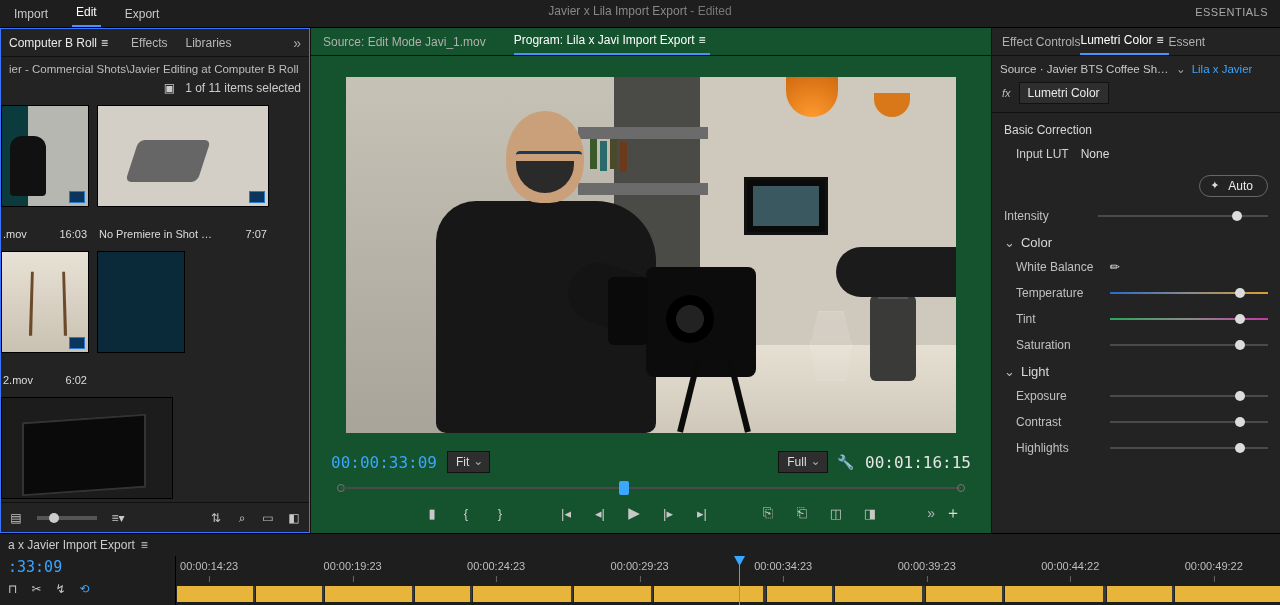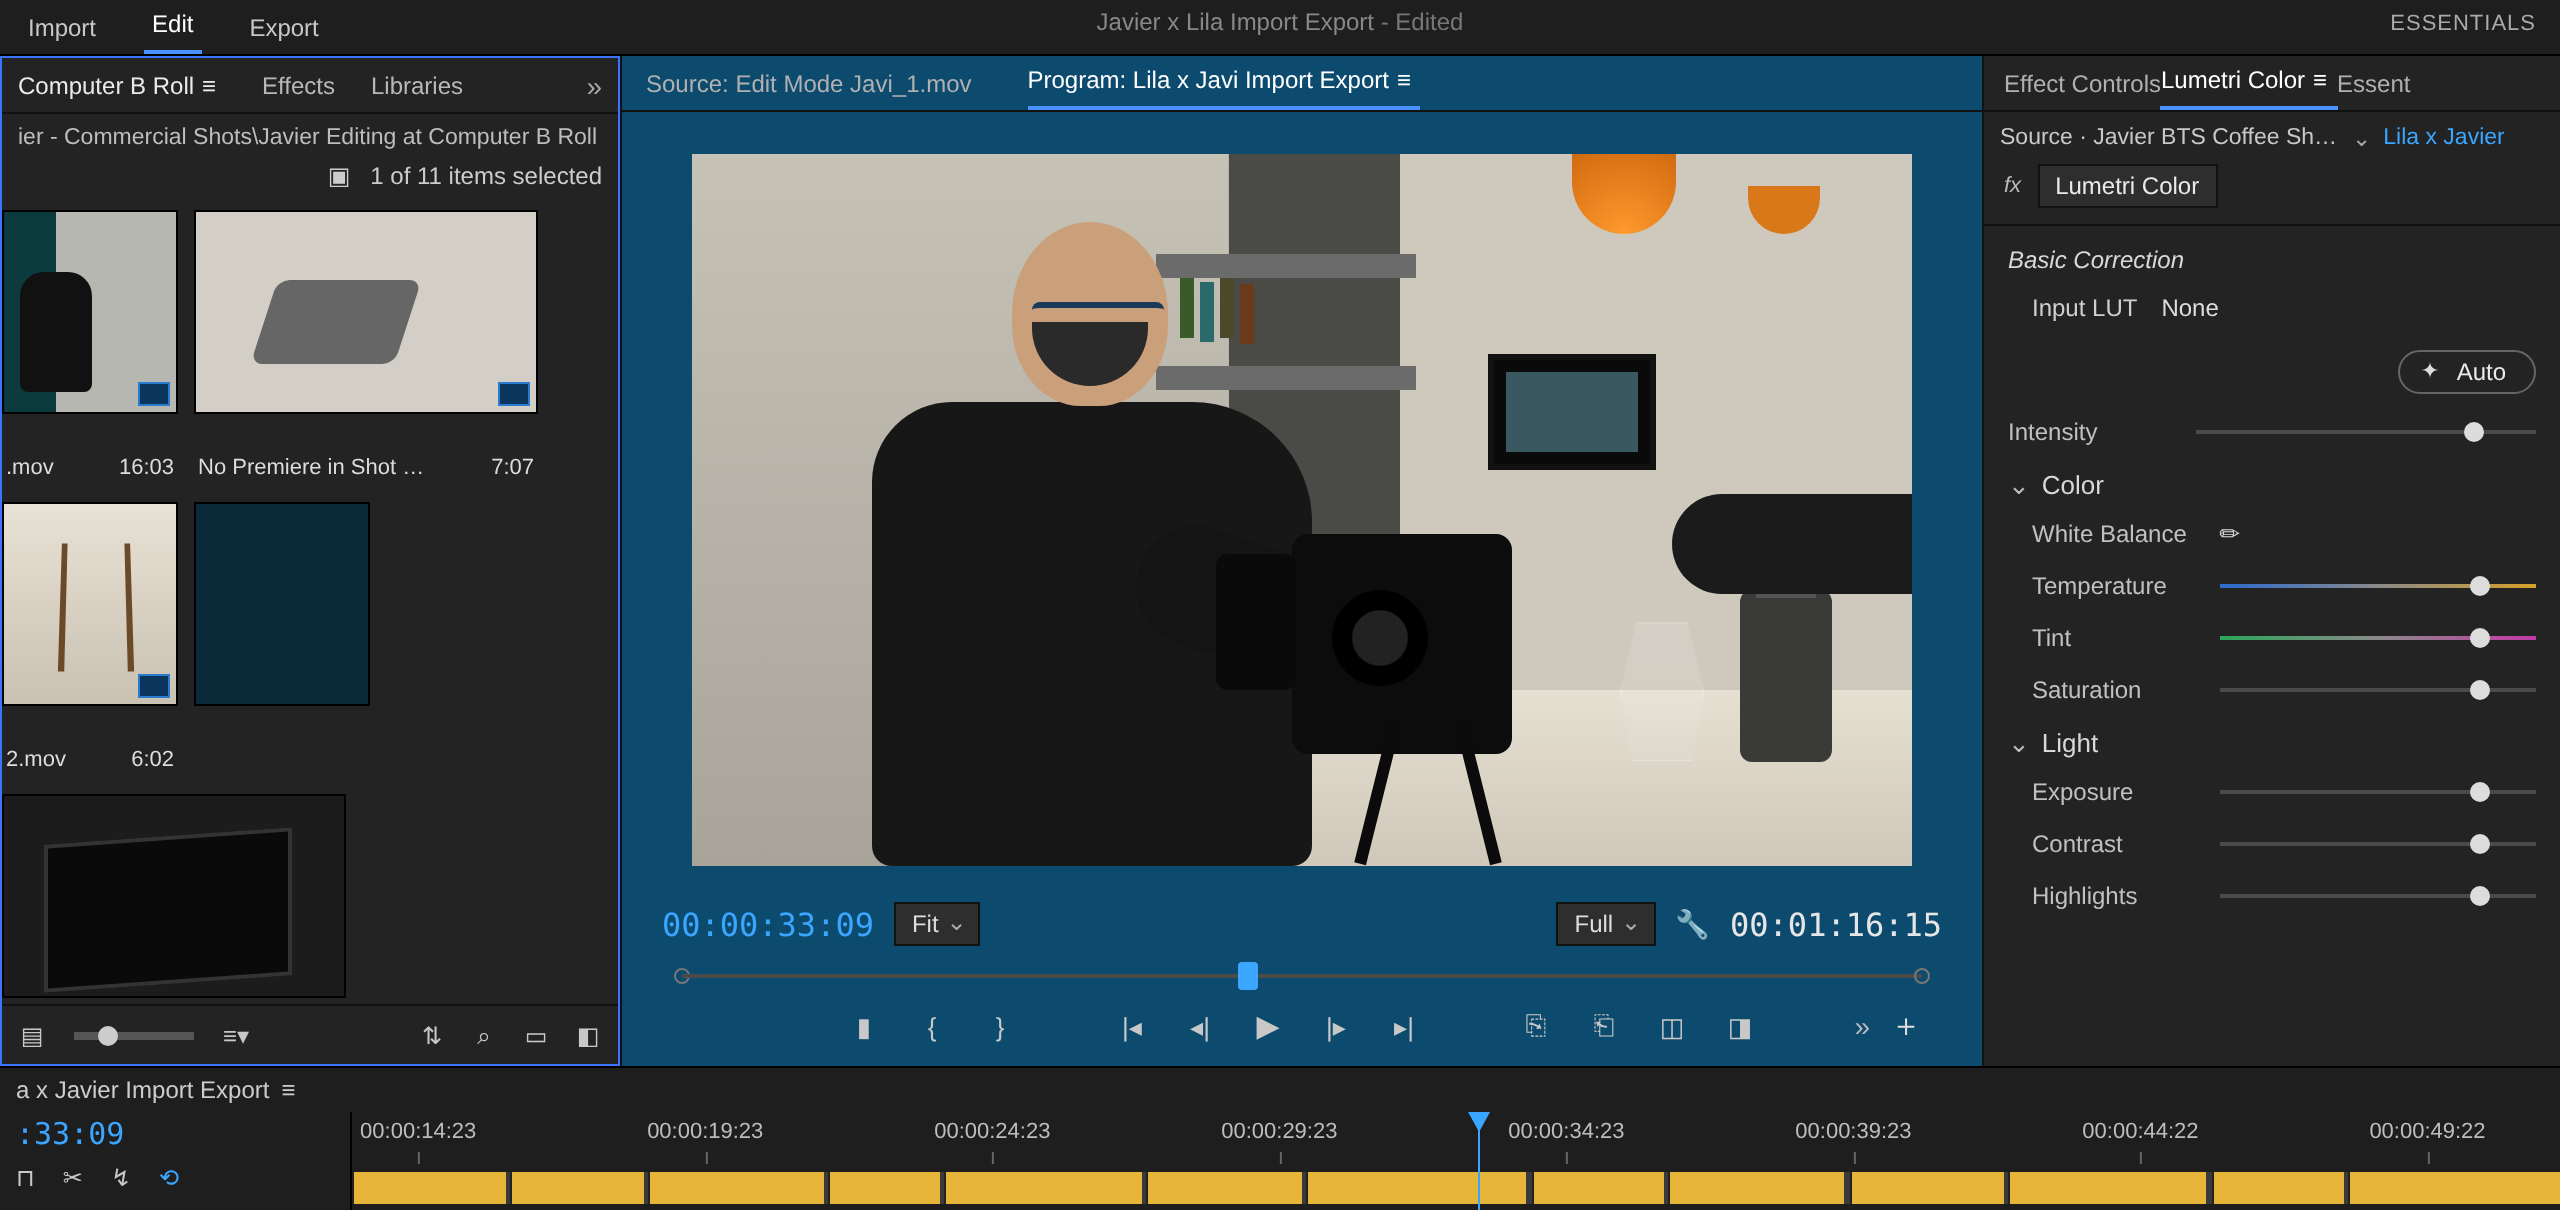--- a/index.html
+++ b/index.html
@@ -46,21 +46,21 @@
   .t-hand::after { content:""; position:absolute; left:34px; top:34px; width:72px; height:42px; background:#666; transform:skewX(-18deg); border-radius:6px; }
   .t-chemex { background:linear-gradient(#e8e2d6,#c9c1b1); }
   .t-chemex::after { content:""; position:absolute; left:28px; top:18px; width:30px; height:64px; background:rgba(0,0,0,0); border-left:3px solid #6b4a2a; border-right:3px solid #6b4a2a; transform:perspective(40px) rotateX(4deg); }
   .t-desk { background:#0d3c40; }
   .t-desk::before { content:""; position:absolute; left:10px; top:18px; width:58px; height:40px; background:#111; border:2px solid #333; }
   .t-desk::after { content:""; position:absolute; right:18px; bottom:14px; width:34px; height:48px; background:#1a1a1a; border-radius:10px 10px 2px 2px; }
   .t-laptop { background:#1c1c1c; }
   .t-laptop::after { content:""; position:absolute; left:20px; top:20px; width:120px; height:70px; background:#0a0a0a; border:2px solid #333; transform:skewY(-4deg); }
 
   
-  .center { flex:1; background:#0c4a6e; display:flex; flex-direction:column; border-left:1px solid #111; border-right:1px solid #111; }
+  .center { flex:1; background:#14532d; display:flex; flex-direction:column; border-left:1px solid #111; border-right:1px solid #111; }
   .ctabs { height:28px; display:flex; align-items:flex-end; gap:28px; padding:0 12px; border-bottom:1px solid #111; }
   .ctabs .tab { color:#b0b0b0; padding-bottom:6px; }
   .ctabs .tab.sel { color:#fff; border-bottom:2px solid #4a90ff; display:flex; gap:4px; align-items:center; }
   .viewer-wrap { flex:1; display:flex; align-items:center; justify-content:center; padding:12px 20px 4px; }
   .viewer { width:610px; height:356px; background:#000; position:relative; overflow:hidden; }
   
   .scene-bg { position:absolute; inset:0; background:linear-gradient(to right,#b6b2a8 0 44%, #4a4a47 44% 58%, #cfc9bd 58% 100%); }
   .scene-wall { position:absolute; left:0; top:0; width:44%; height:100%; background:linear-gradient(#c6c2b6,#a8a49a); }
   .scene-shelf { position:absolute; left:38%; top:50px; width:130px; height:12px; background:#6b6b6b; box-shadow:0 56px 0 #6b6b6b; }
   .scene-counter { position:absolute; left:44%; right:0; bottom:0; height:88px; background:linear-gradient(#e6e0d3,#cfc8ba); }
@@ -112,21 +112,21 @@
   .rtabs .tab { color:#b0b0b0; padding-bottom:6px; font-size:12px; white-space:nowrap; }
   .rtabs .tab.sel { color:#fff; border-bottom:2px solid #4a90ff; display:flex; gap:4px; }
   .rsrc { display:flex; align-items:center; gap:6px; padding:6px 8px 2px; font-size:11.5px; }
   .rsrc .s1 { color:#c8c8c8; white-space:nowrap; overflow:hidden; text-overflow:ellipsis; max-width:170px; }
   .rsrc .chev { color:#aaa; }
   .rsrc .s2 { color:#3aa6ff; white-space:nowrap; overflow:hidden; }
   .rfx { display:flex; align-items:center; gap:8px; padding:4px 10px 8px; border-bottom:1px solid #111; }
   .rfx .fx { font-style:italic; color:#bbb; font-size:11px; }
   .rfx .box { background:#2e2e2e; border:1px solid #111; padding:3px 8px; font-size:12px; color:#eaeaea; }
   .rsec { padding:10px 12px 0; }
-  .rsec .head { color:#d8d8d8; margin-bottom:10px; font-size:12px;font-style:italic; }
+  .rsec .head { color:#d8d8d8; margin-bottom:10px; font-size:12px; }
   .rsec .row { display:flex; align-items:center; gap:10px; margin-bottom:12px; font-size:12px; color:#c0c0c0; }
   .rsec .row .lbl { width:84px; }
   .rsec .lut { display:flex; align-items:center; gap:12px; margin:2px 0 14px 12px; }
   .rsec .lut .val { background:transparent; color:#ddd; }
   .autobtn { margin-left:auto; border:1px solid #666; border-radius:14px; padding:3px 14px 3px 28px; color:#eaeaea; position:relative; font-size:12px; }
   .autobtn::before { content:"✦"; position:absolute; left:10px; top:3px; color:#ddd; font-size:11px; }
   .slider { position:relative; flex:1; height:14px; }
   .slider .track { position:absolute; left:0; right:0; top:6px; height:2px; background:#4a4a4a; }
   .slider .knob { position:absolute; top:2px; width:10px; height:10px; border-radius:50%; background:#dcdcdc; transform:translateX(-50%); }
   .slider.temp .track { background:linear-gradient(to right,#2a6acf,#8a8a8a,#d8a02a); }

